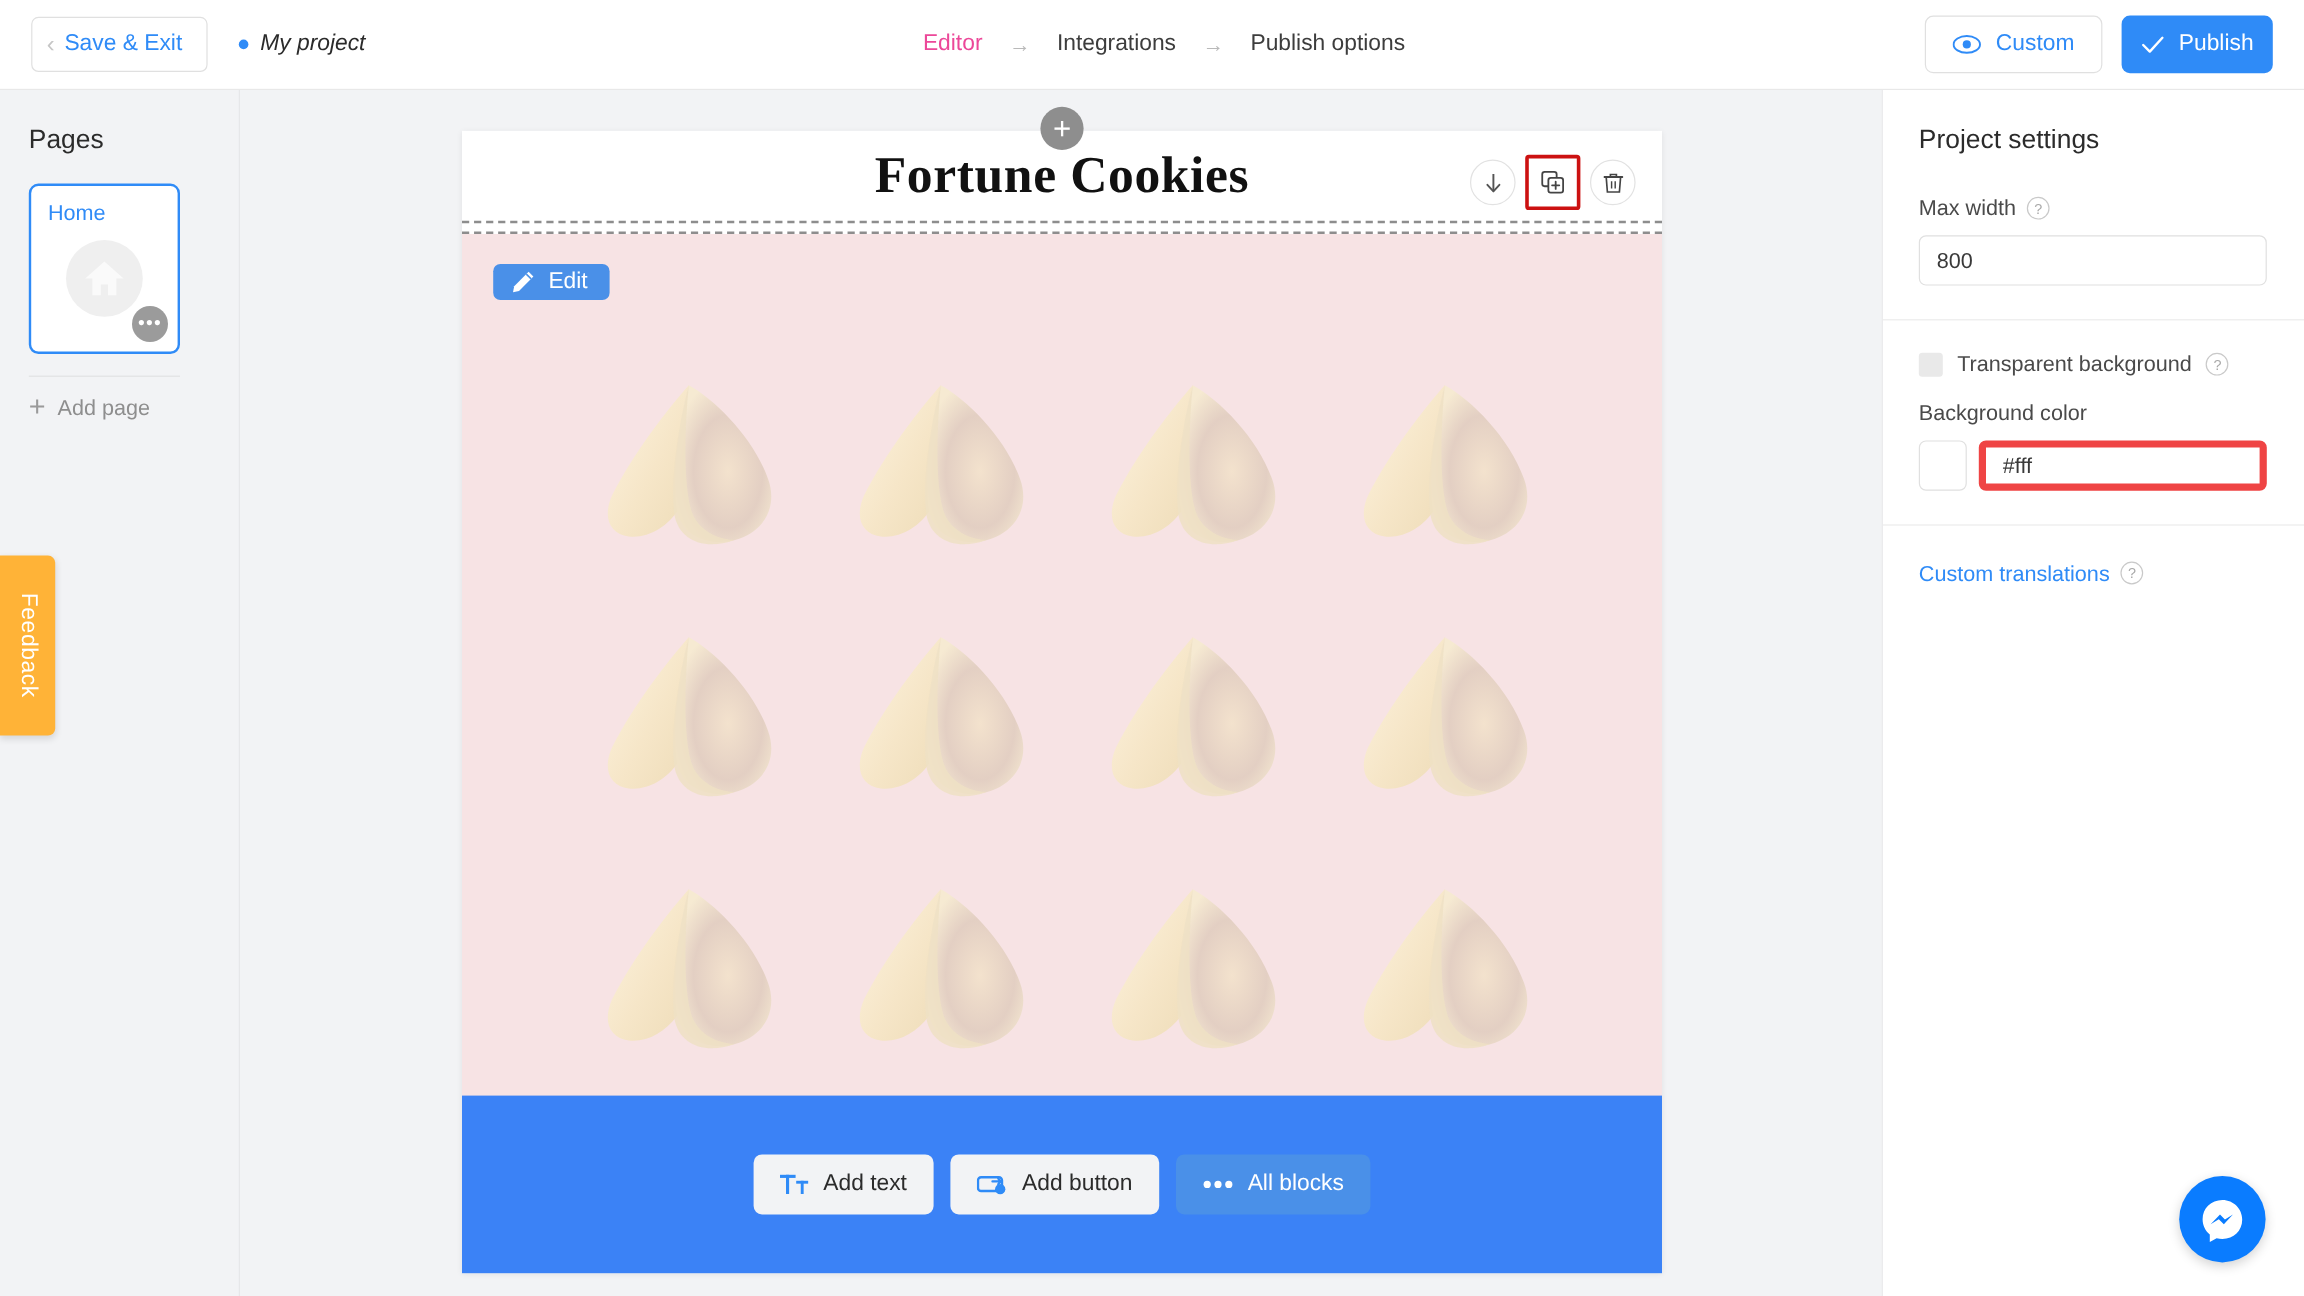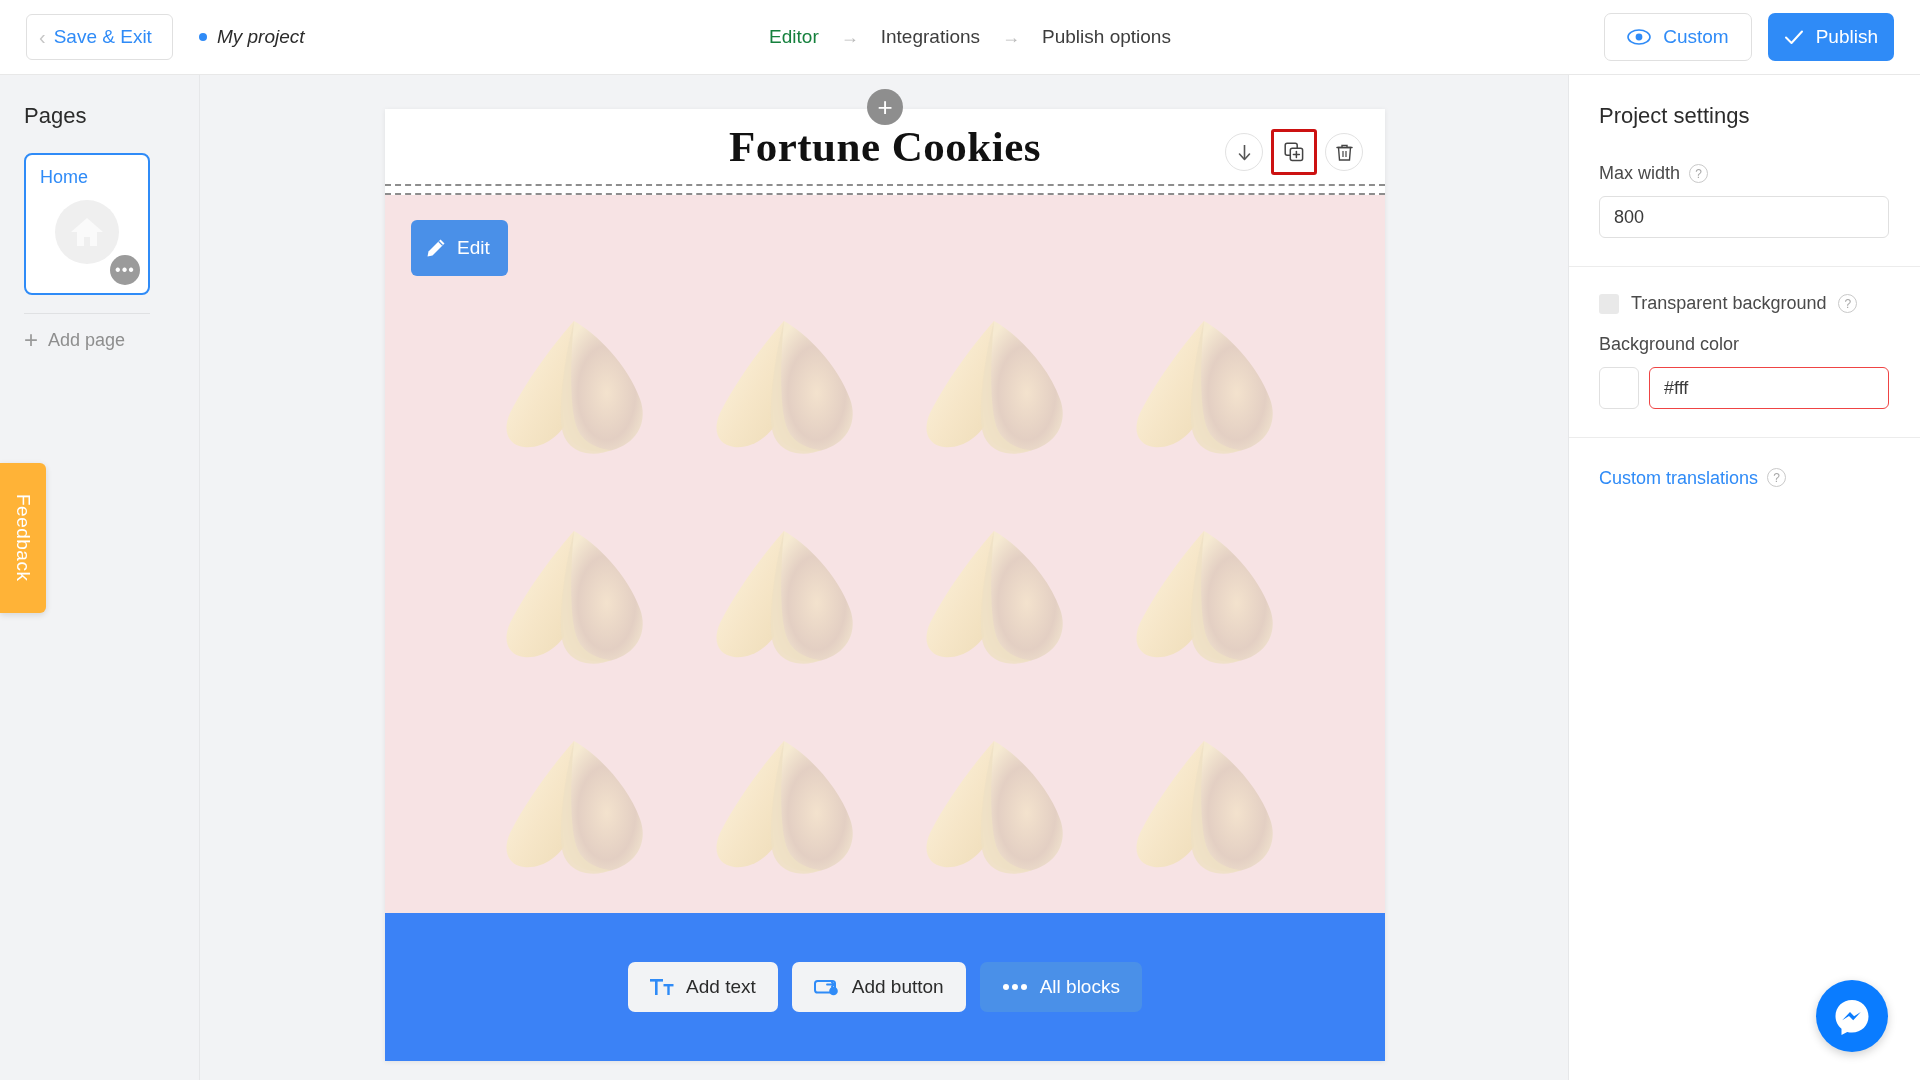--- a/index.html
+++ b/index.html
@@ -30,21 +30,21 @@
   .project-name .dot {
     width: 8px; height: 8px; border-radius: 50%; background: #2f8bf7; display:block;
   }
   .project-name .txt { font-size: 19px; color: #2b2b2b; }
 
   .breadcrumb {
     position: absolute; left: 50%; transform: translateX(-50%);
     display: flex; align-items: center; gap: 22px; white-space: nowrap;
   }
   .breadcrumb .crumb { font-size: 19px; color: #3d3d3d; cursor: pointer; }
-  .breadcrumb .crumb.active { color: #15803d; margin-left: 20px; }
+  .breadcrumb .crumb.active { color: #ec4899; margin-left: 20px; }
   .breadcrumb .arrow { font-size: 18px; color: #b9b9b9; }
 
   .topbar-right {
     position: absolute; right: 26px; display: flex; align-items: center; gap: 16px;
   }
   .btn-preview {
     height: 48px; padding: 0 22px; border: 1px solid #e0e0e0; border-radius: 7px;
     background: #fff; display: flex; align-items: center; gap: 12px; cursor: pointer;
   }
   .btn-preview .lbl { color: #2f8bf7; font-size: 19px; }
@@ -143,21 +143,21 @@
     border: 3px solid #cc1111; border-radius: 3px; width: 46px; height: 46px;
     background: #fff;
   }
   .dashline { height: 0; border-top: 2px dashed #7a7a7a; opacity: .85; }
   .dash-gap { height: 7px; background: #fff; }
 
   .pink-block {
     position: relative; height: 728px; background: #f7e3e4;
   }
   .edit-btn {
-    position: absolute; left: 26px; top: 25px; height: 56px; padding: 0 18px 0 14px;
+    position: absolute; left: 26px; top: 25px; height: 30px; padding: 0 18px 0 14px;
     background: #4a90e8; border-radius: 6px; display: flex; align-items: center; gap: 10px;
     cursor: pointer;
   }
   .edit-btn .lbl { color: #fff; font-size: 19px; }
 
   .cookie-grid {
     position: absolute; left: 80px; top: 88px; width: 840px;
     display: grid; grid-template-columns: repeat(4, 1fr); grid-template-rows: repeat(3, 210px);
     justify-items: center; align-items: center;
   }
@@ -201,21 +201,21 @@
   .checkbox {
     width: 20px; height: 20px; background: #e9e9e9; border-radius: 3px; cursor: pointer;
   }
   .rp-static-label { margin: 20px 0 0 30px; font-size: 18px; color: #4a4a4a; }
   .color-row { margin: 12px 0 0 30px; display: flex; align-items: center; gap: 10px; }
   .color-swatch {
     width: 40px; height: 42px; border: 1px solid #e0e0e0; border-radius: 6px;
     background: #fff; cursor: pointer;
   }
   .color-input {
-    width: 240px; height: 42px; border: 1px solid #ef4444; border-radius: 6px;
+    width: 240px; height: 42px; border: 6px solid #ef4444; border-radius: 6px;
     padding: 0 14px; font-size: 18px; color: #3a3a3a;
     font-family: "Liberation Sans", sans-serif; background: #fff;
   }
   .rp-link-row {
     margin: 30px 0 0 30px; display: flex; align-items: flex-start; gap: 9px;
   }
   .rp-link { font-size: 18px; color: #2f8bf7; cursor: pointer; }
 
   .messenger {
     position: absolute; right: 32px; bottom: 28px; width: 72px; height: 72px;

